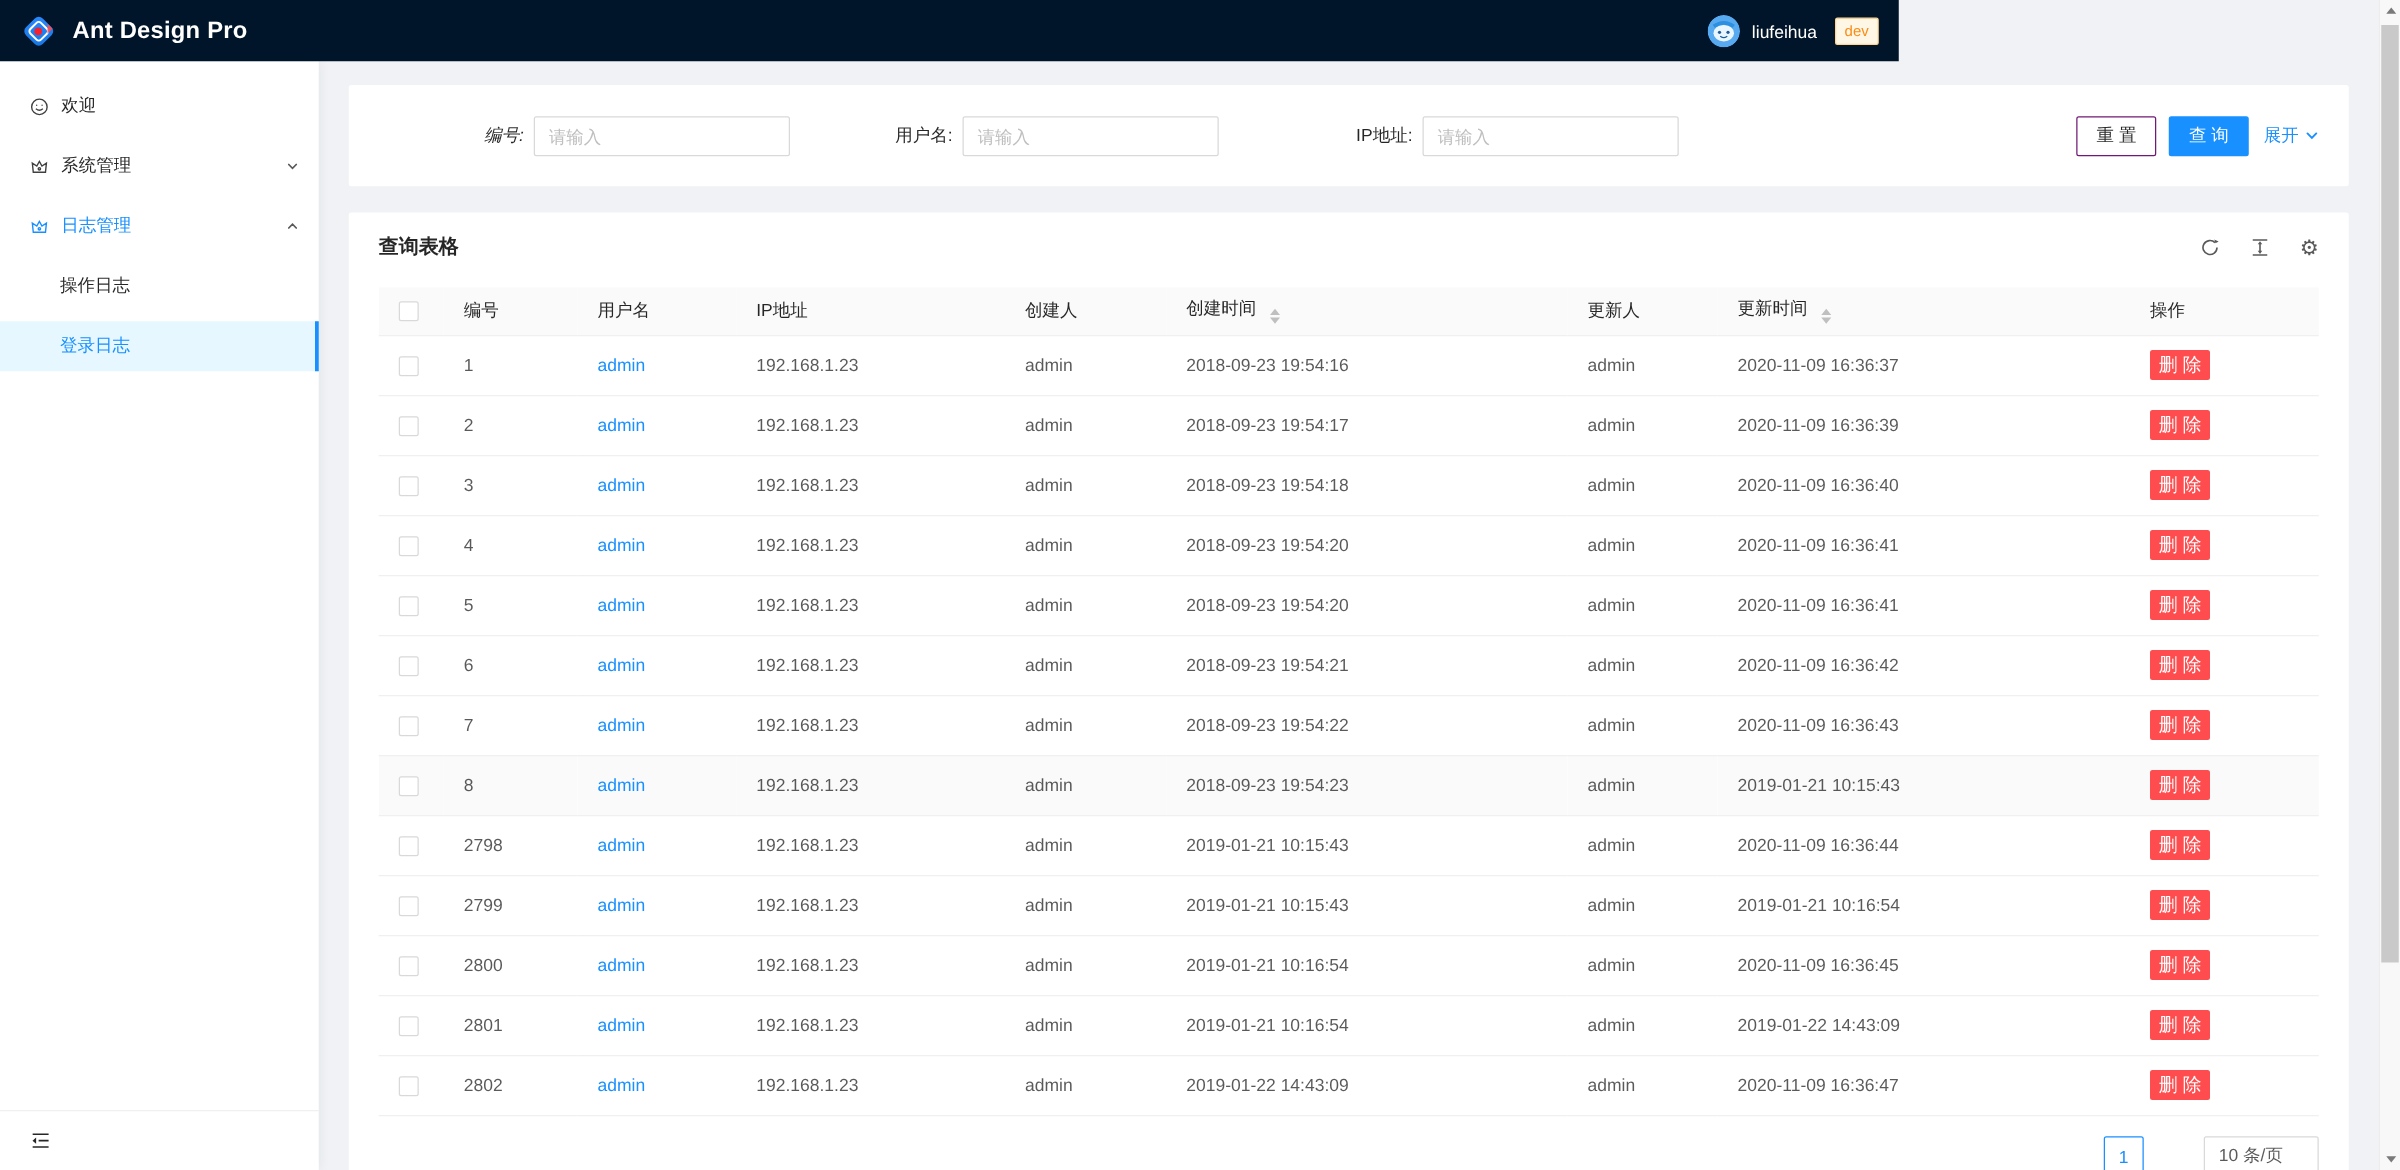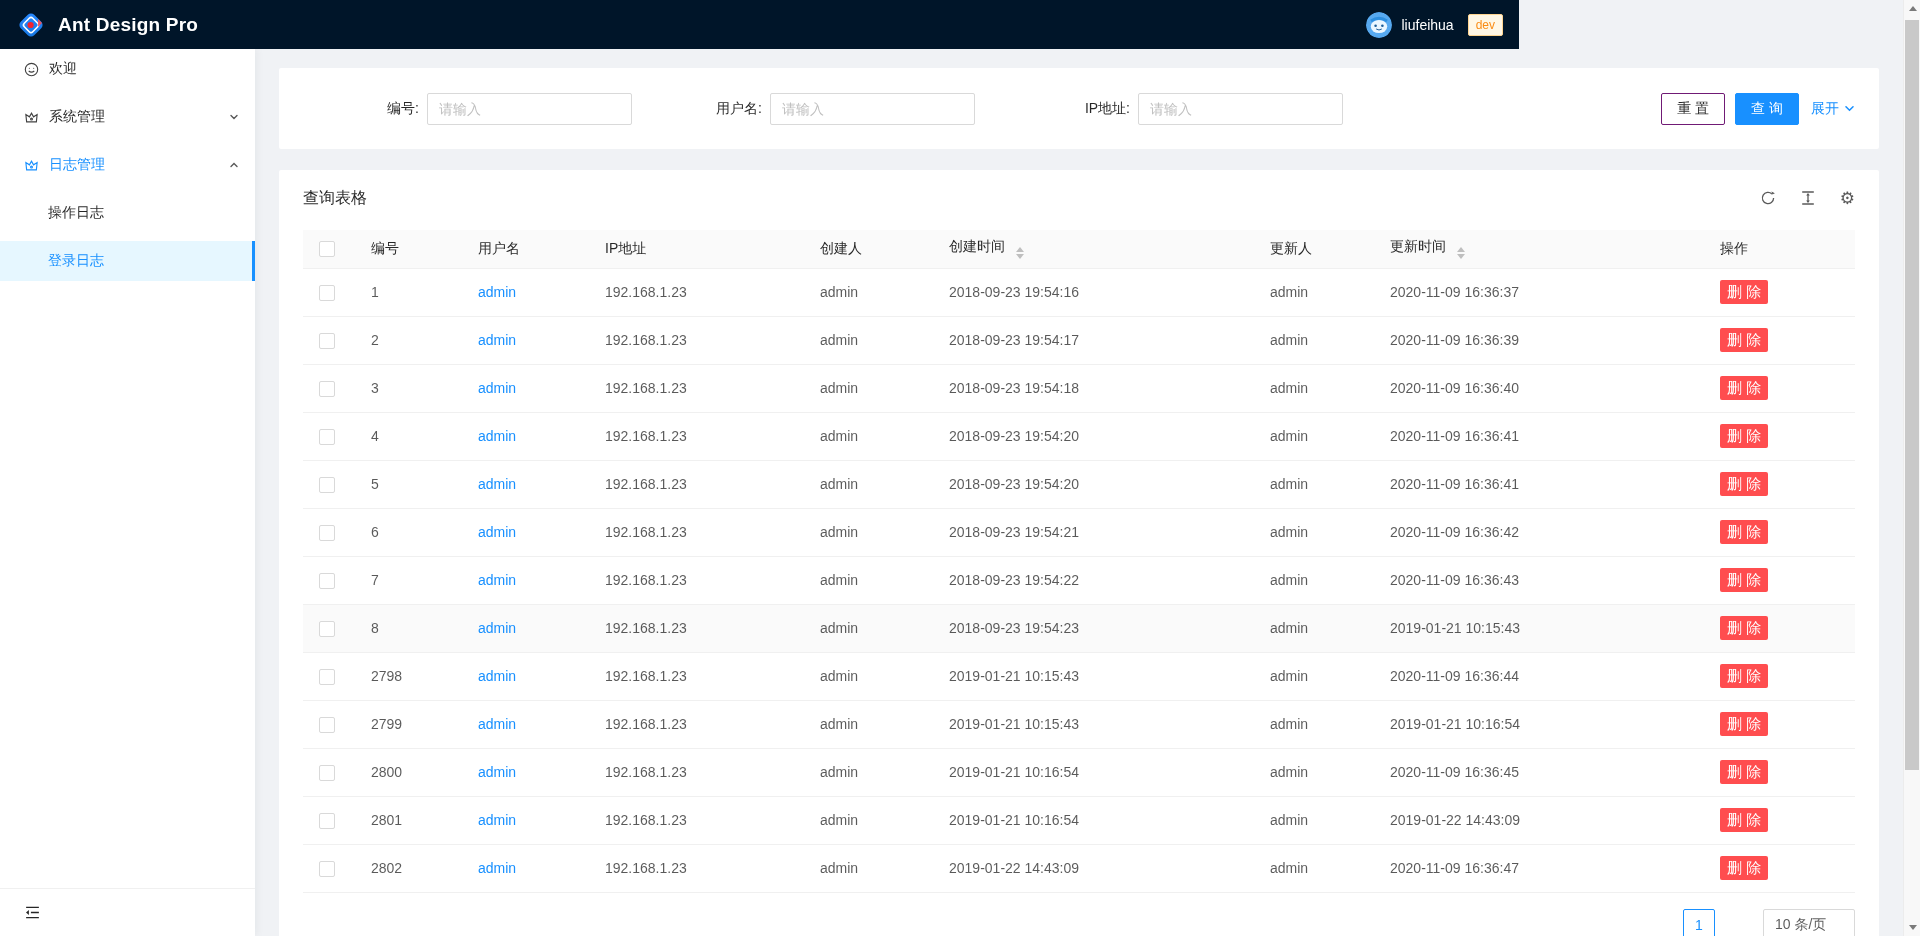--- a/index.html
+++ b/index.html
@@ -20,21 +20,21 @@
   .username { color:#fff; margin-left:9px; cursor:pointer; }
   .env-tag {
     margin-left:14px; background:#fff7e6; border:1px solid #ffd591; color:#fa8c16;
     font-size:12px; line-height:18px; padding:1px 7px; border-radius:2px;
   }
   
   .sider {
     position:absolute; top:49px; left:0; width:255px; height:887px; background:#fff;
     box-shadow:2px 0 8px rgba(29,35,41,.05); z-index:20; display:flex; flex-direction:column;
   }
-  .menu { padding-top:0; flex:1 1 auto; }
+  .menu { padding-top:16px; flex:1 1 auto; }
   .menu-item {
     position:relative; height:40px; margin-bottom:8px; display:flex; align-items:center;
     padding:0 16px 0 24px; color:rgba(0,0,0,.85); cursor:pointer; font-size:14px;
   }
   .menu-item .mi-icon { display:inline-flex; width:15px; margin-right:10px; color:rgba(0,0,0,.75); }
   .menu-item .chev { margin-left:auto; display:inline-flex; color:#595959; }
   .menu-item.active-parent, .menu-item.active-parent .mi-icon { color:#1890ff; }
   .menu-item.sub { padding-left:48px; }
   .menu-item.sub.selected { background:#e6f7ff; color:#1890ff; }
   .menu-item.sub.selected::after {
@@ -46,40 +46,40 @@
   .fold-icon { display:inline-flex; color:#262626; cursor:pointer; }
   
   .main { position:absolute; left:255px; top:49px; width:1648px; height:887px; overflow:hidden; }
   .card { background:#fff; border-radius:2px; }
   .search-card {
     margin:19px 24px 0; height:81px; display:flex; align-items:center; padding:0 24px;
   }
   .form-row { display:flex; align-items:center; width:100%; }
   .fi { display:flex; align-items:center; }
   .fi label { text-align:right; padding-right:8px; color:rgba(0,0,0,.85); cursor:default; }
-  .fi1 label { width:124px; } .fi2 label { width:138px; } .fi3 label { width:163px; }
+  .fi1 label { width:124px;font-style:italic; } .fi2 label { width:138px; } .fi3 label { width:163px; }
   .fi input {
     width:205px; height:32px; border:1px solid #d9d9d9; border-radius:2px; padding:0 11px;
     font-size:14px; color:rgba(0,0,0,.85); outline:none; font-family:inherit;
   }
   .fi input::placeholder { color:#bfbfbf; }
   .form-actions { margin-left:auto; display:flex; align-items:center; }
   .btn {
     height:32px; padding:0 15px; font-size:14px; border-radius:2px; border:1px solid #701a75;
     background:#fff; color:rgba(0,0,0,.85); cursor:pointer; font-family:inherit;
   }
   .btn.primary { background:#1890ff; border-color:#1890ff; color:#fff; margin-left:10px; }
   .expand-link {
     margin-left:12px; color:#1890ff; cursor:pointer; display:inline-flex; align-items:center;
     gap:5px; text-decoration:none;
   }
   
   .table-card { margin:21px 24px 0; padding-bottom:24px; min-height:800px; }
   .card-head { display:flex; align-items:center; padding:16px 24px 20px; }
-  .card-title { font-size:16px; font-weight:400; color:rgba(0,0,0,.85); line-height:24px; }
+  .card-title { font-size:16px; font-weight:700; color:rgba(0,0,0,.85); line-height:24px; }
   .toolbar { margin-left:auto; display:flex; align-items:center; gap:24px; }
   .tool-ic { display:inline-flex; color:#595959; cursor:pointer; font-size:17px; line-height:1; }
   table { width:calc(100% - 48px); margin:0 24px; border-collapse:collapse; table-layout:fixed; }
   th {
     background:#fafafa; height:38px; font-weight:500; text-align:left; padding:0 16px;
     color:rgba(0,0,0,.85); border-bottom:1px solid #f0f0f0; font-size:14px;
   }
   td {
     height:48px; padding:0 16px; color:rgba(0,0,0,.65); border-bottom:1px solid #f0f0f0;
     font-size:14px; white-space:nowrap; overflow:hidden;

